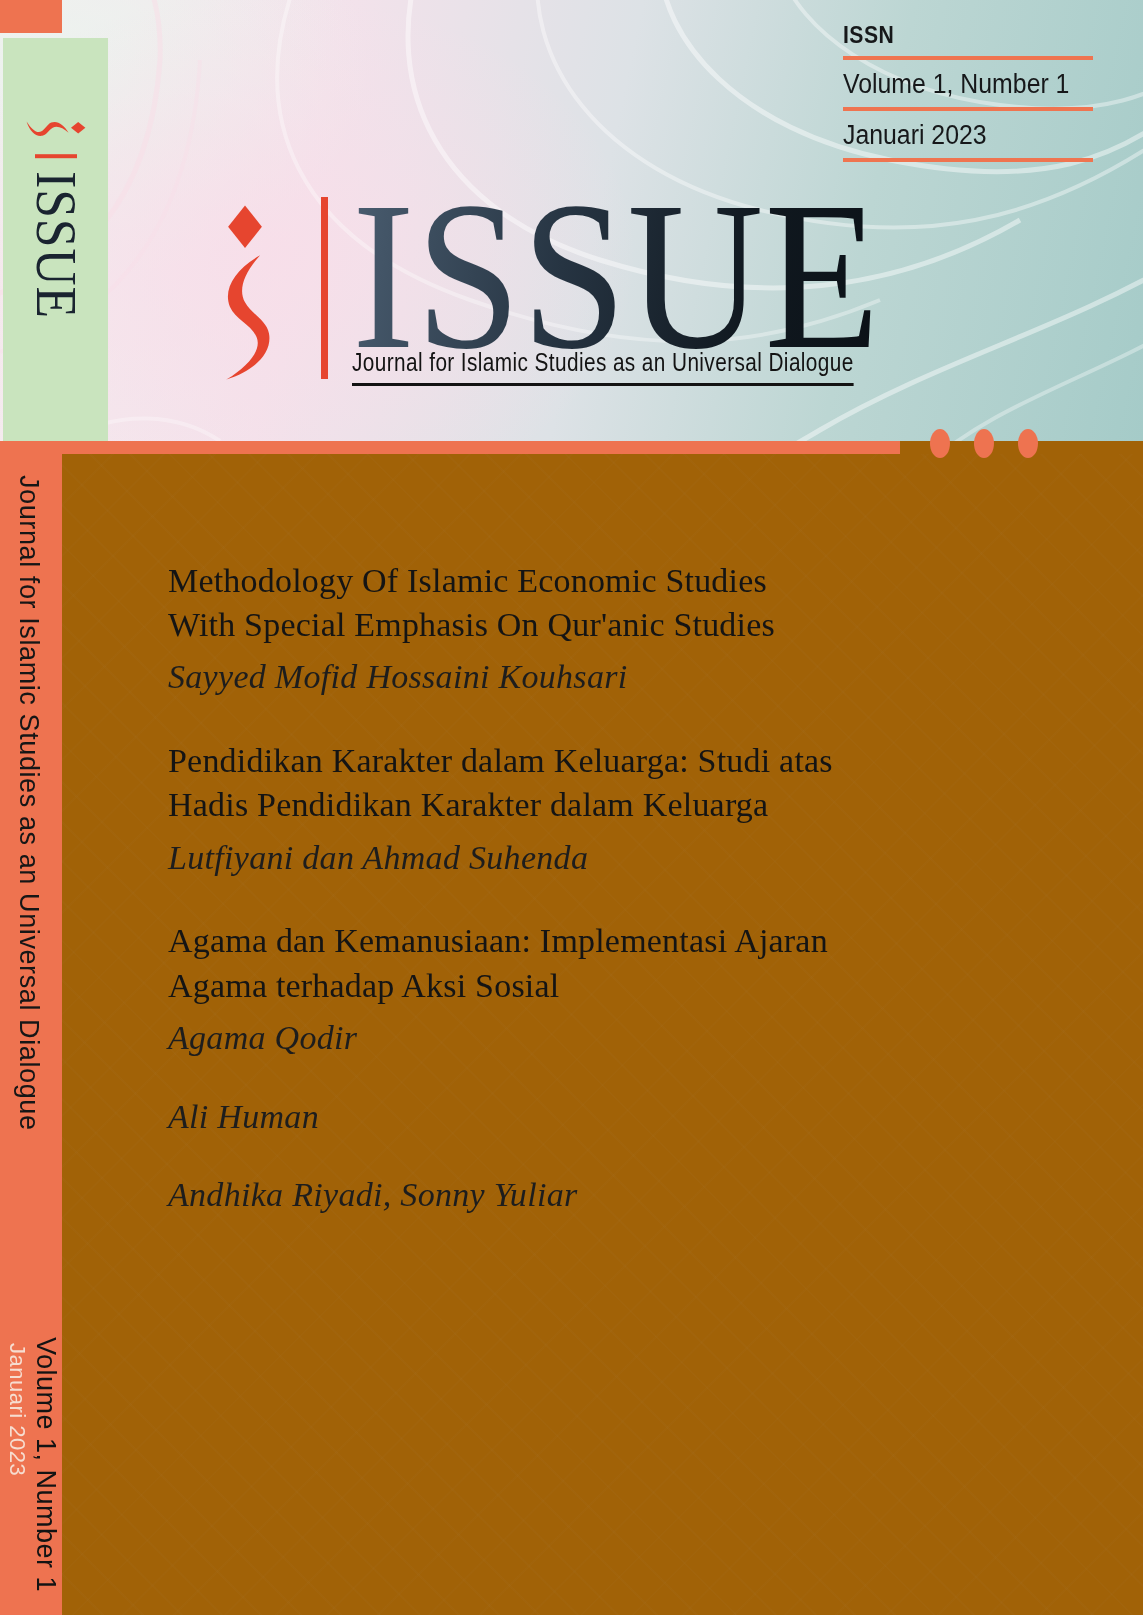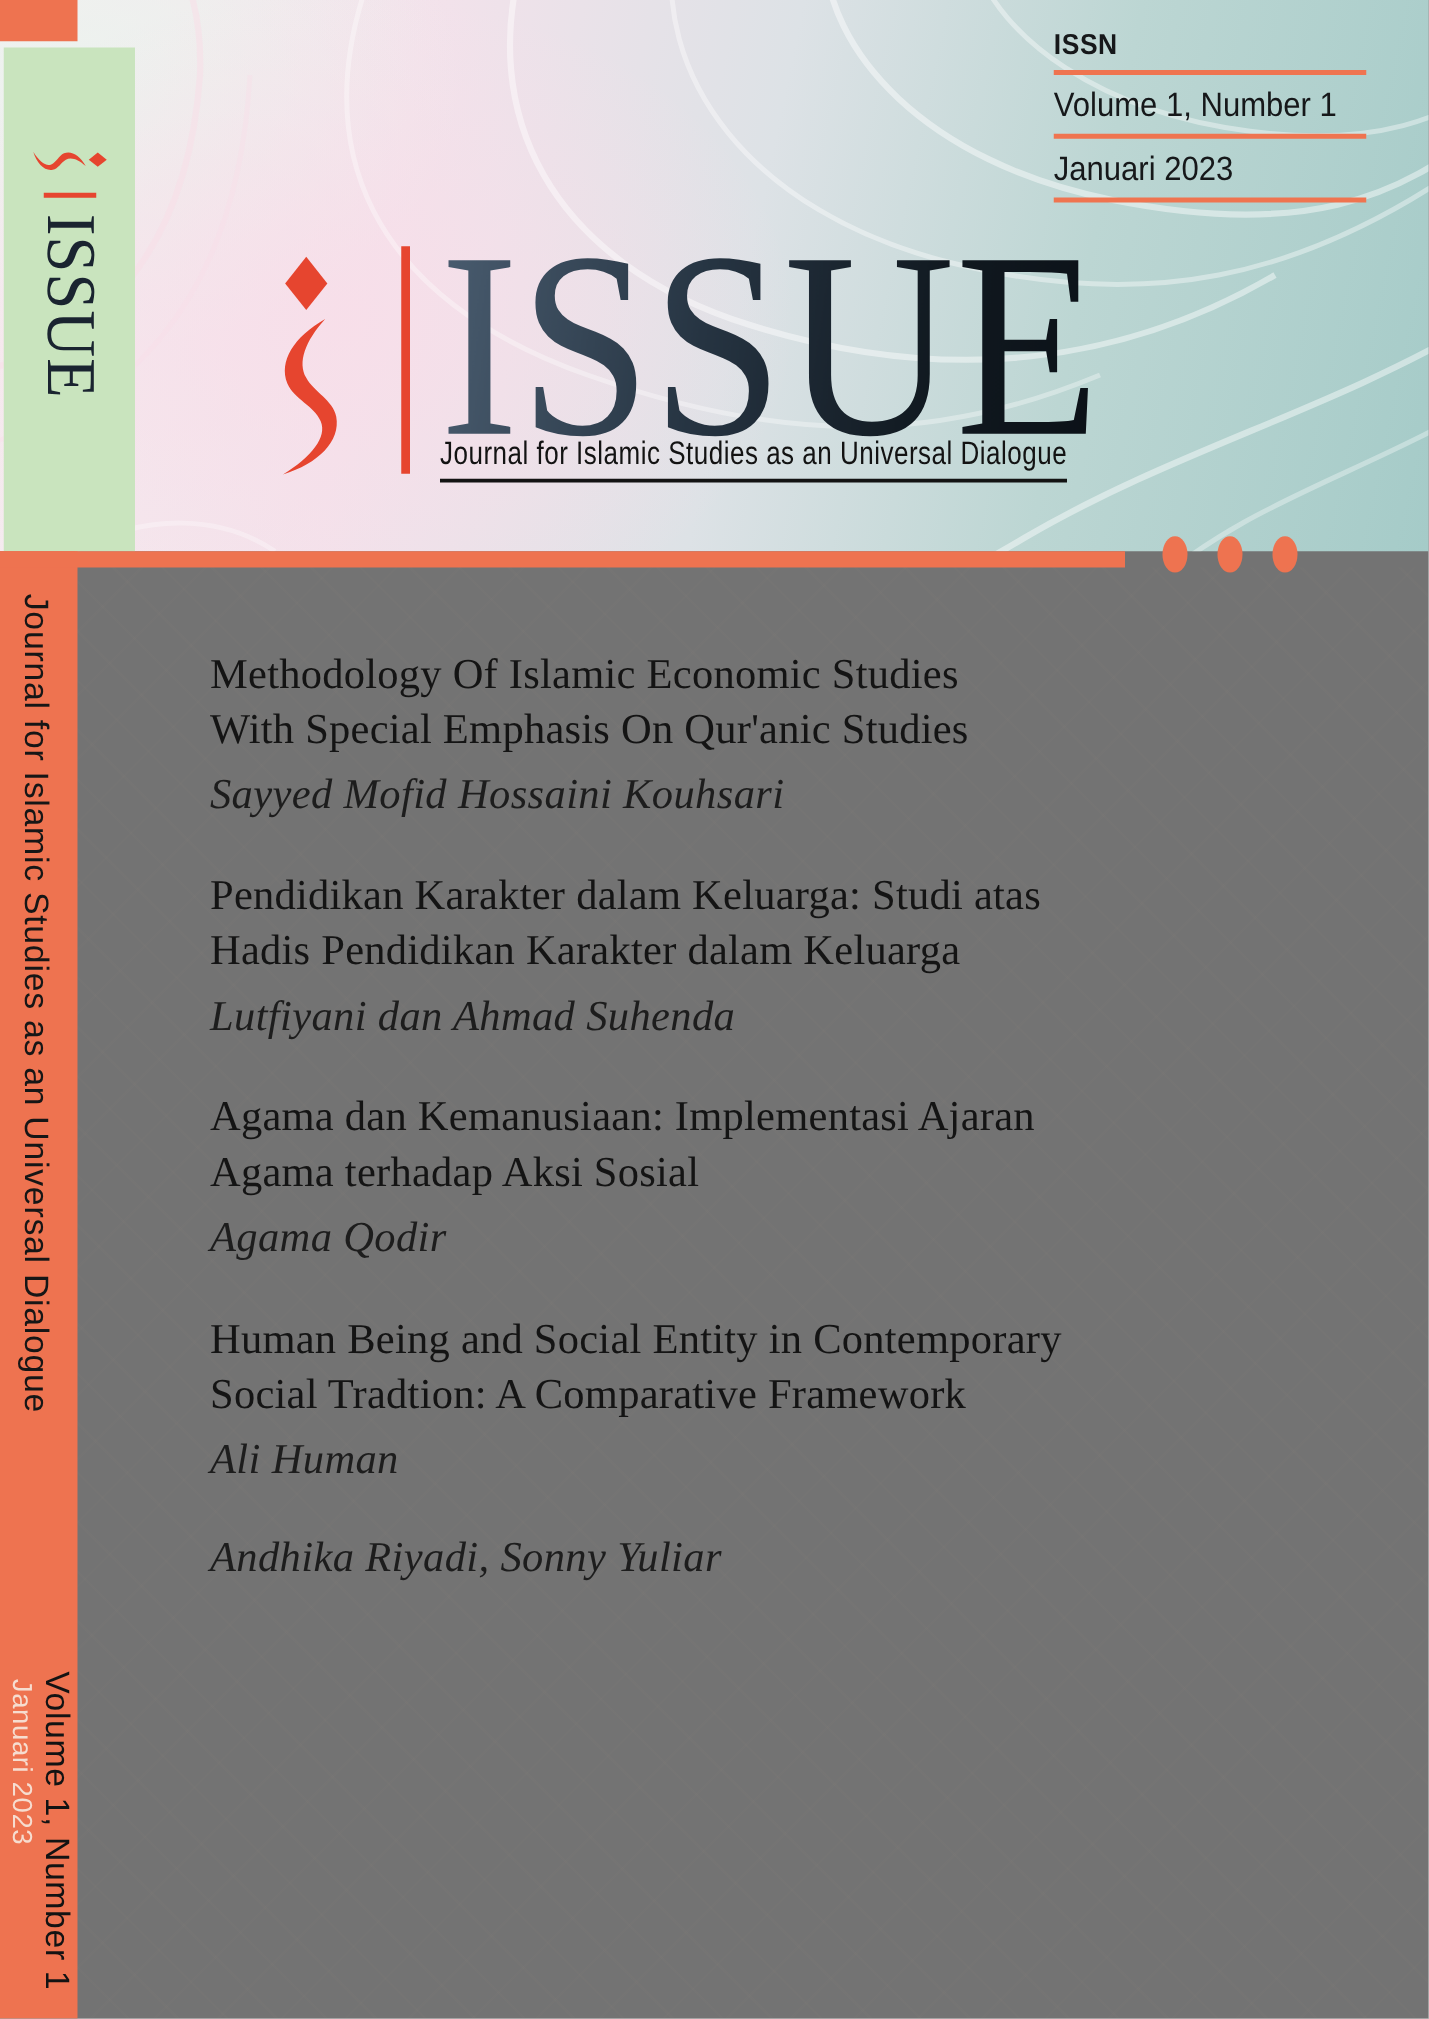--- a/index.html
+++ b/index.html
@@ -1,18 +1,18 @@
 <!DOCTYPE html>
 <html><head>
 <meta charset="utf-8">
 <style>
   html,body{margin:0;padding:0;background:#e8e8e8;}
   .page{
     position:relative;width:1143px;height:1615px;overflow:hidden;
-    background:#737373;
+    background:#a16207;
     font-family:"Liberation Sans","DejaVu Sans",sans-serif;
   }
   
   .header{
     position:absolute;left:0;top:0;width:1143px;height:441px;
     background:
       radial-gradient(ellipse 520px 380px at 24% 58%, rgba(248,222,233,0.85), rgba(248,222,233,0) 70%),
       radial-gradient(ellipse 420px 300px at 6% 15%, rgba(235,243,238,0.9), rgba(235,243,238,0) 72%),
       linear-gradient(102deg,#f5eef0 0%,#f3e2eb 28%,#dde2e6 52%,#bcd6d3 74%,#a5cbc8 100%);
   }
@@ -69,21 +69,21 @@
     position:absolute;left:62px;top:454px;width:1081px;height:1161px;
     padding:64px 40px 0 106px;box-sizing:border-box;
     background-image:
       repeating-linear-gradient(45deg, rgba(170,150,130,0.035) 0 2px, transparent 2px 28px),
       repeating-linear-gradient(-45deg, rgba(170,150,130,0.028) 0 2px, transparent 2px 36px);
   }
   .article{margin-bottom:38px;}
   .article-title{
     font-family:"Liberation Serif","DejaVu Serif",serif;
     font-size:34px;line-height:1.3;color:#141414;letter-spacing:0.2px;
-    white-space:pre-line;max-width:800px;
+    white-space:pre-line;max-width:800px;margin-top:41px;
   }
   .article-author{
     font-family:"Liberation Serif","DejaVu Serif",serif;font-style:italic;
     font-size:34px;line-height:1.2;color:#1d1d1d;margin-top:10px;letter-spacing:0.3px;
   }
 </style>
 </head>
 <body>
 
 <div class="page">
@@ -163,22 +163,20 @@
       <div class="article-author">Lutfiyani dan Ahmad Suhenda</div>
     </div>
 
     <div class="article">
       <div class="article-title">Agama dan Kemanusiaan: Implementasi Ajaran
 Agama terhadap Aksi Sosial</div>
       <div class="article-author">Agama Qodir</div>
     </div>
 
     <div class="article">
-      <div class="article-title">Human Being and Social Entity in Contemporary
-Social Tradtion: A Comparative Framework</div>
       <div class="article-author">Ali Human</div>
     </div>
 
     <div class="article">
       <div class="article-author">Andhika Riyadi, Sonny Yuliar</div>
     </div>
 
   </div>
 </div>
 

